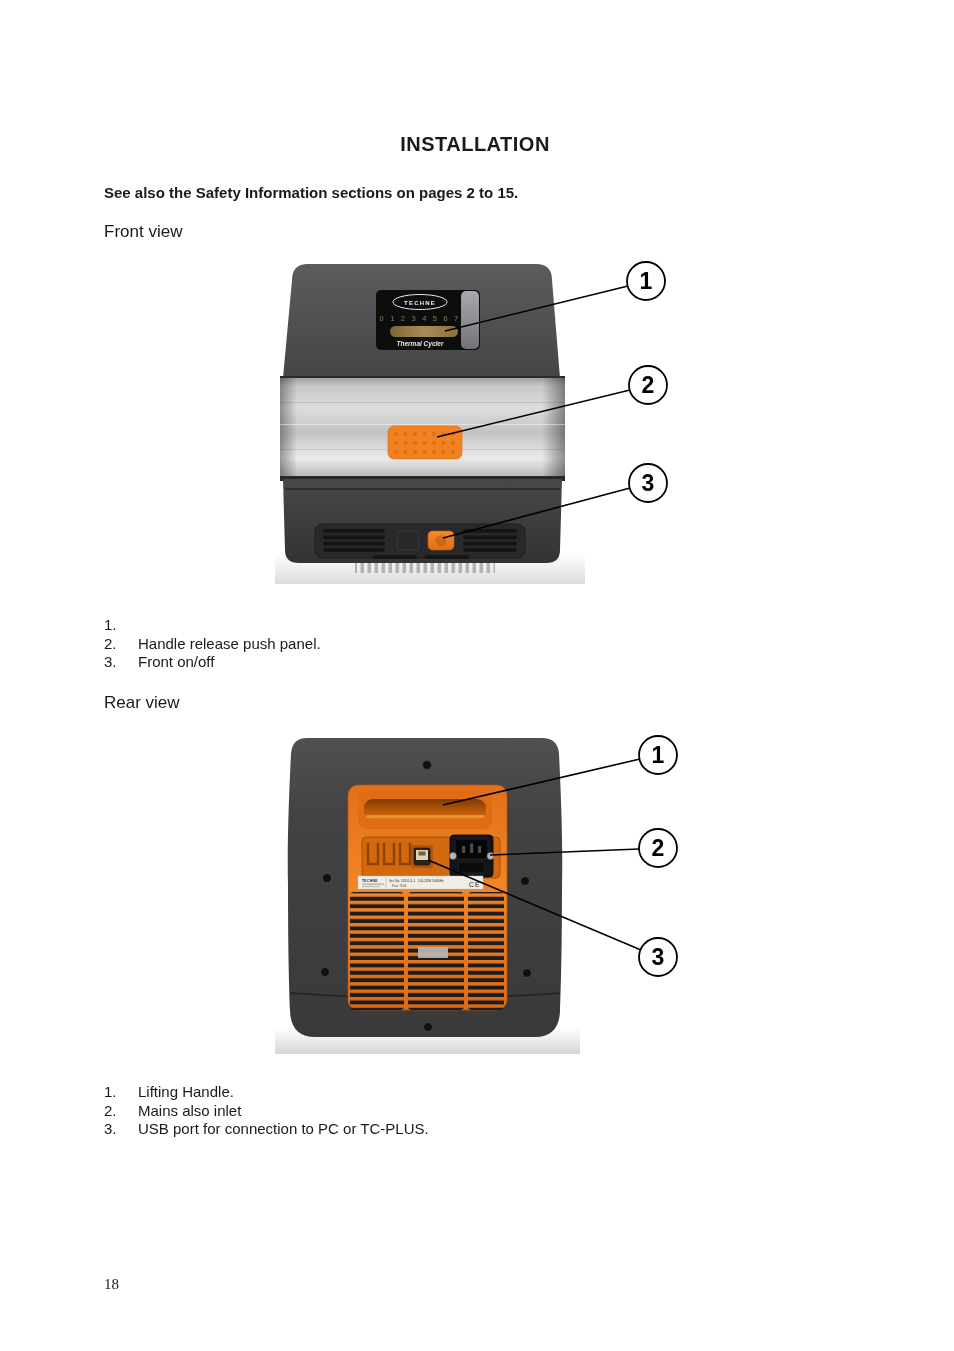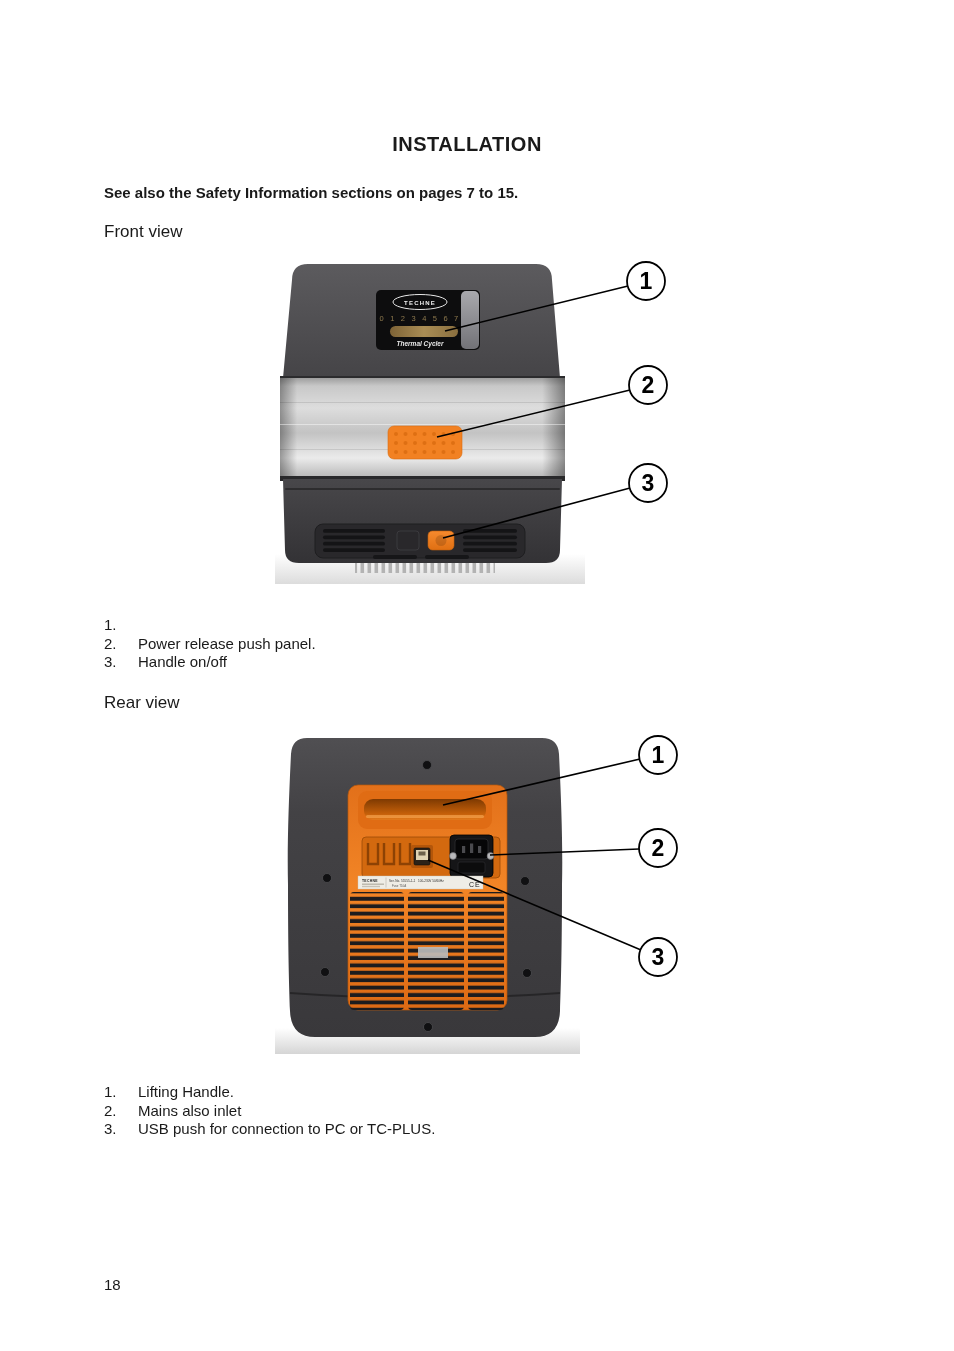--- a/index.html
+++ b/index.html
@@ -2,39 +2,39 @@
 <html><head>
 <meta charset="utf-8">
 <style>
   html,body{margin:0;padding:0;}
   body{
     width:954px;height:1351px;background:#ffffff;position:relative;
     font-family:"Liberation Sans", sans-serif;color:#1a1a1a;overflow:hidden;
   }
   .abs{position:absolute;}
   .page-title{
-    left:104px;top:133px;width:726px;text-align:center;
+    left:112px;top:133px;width:726px;text-align:center;
     font-size:20px;font-weight:bold;letter-spacing:.5px;
   }
   .intro{left:104px;top:184px;font-size:15px;font-weight:bold;}
   .section-heading{left:104px;font-size:17px;font-weight:normal;}
   .list{left:104px;font-size:15px;line-height:18.6px;}
   .list .row{display:flex;}
   .list .marker{width:34px;flex:0 0 34px;}
-  .page-number{left:104px;top:1276px;font-size:15px;}
+  .page-number{left:104px;top:1276px;font-size:15px;font-family:Liberation Serif, serif;}
   svg text{font-family:"Liberation Sans", sans-serif;}
   .co-num{font-size:23px;font-weight:bold;fill:#000;}
   .callout-line{stroke:#000;stroke-width:1.6;fill:none;}
   .callout-circle{fill:#fff;stroke:#000;stroke-width:1.8;}
 </style>
 </head>
 <body>
 
 <div class="abs page-title">INSTALLATION</div>
-<div class="abs intro">See also the Safety Information sections on pages 7 to 15.</div>
+<div class="abs intro">See also the Safety Information sections on pages 2 to 15.</div>
 <div class="abs section-heading" style="top:222px">Front view</div>
 
 <div class="abs" style="left:275px;top:256px">
 <svg width="395" height="332" viewBox="0 0 395 332" xmlns="http://www.w3.org/2000/svg">
   <defs>
     <linearGradient id="gTop" x1="0" y1="0" x2="0" y2="1">
       <stop offset="0" stop-color="#5c5b5e"></stop>
           <stop offset="1" stop-color="#454447"></stop>
     </linearGradient>
     <linearGradient id="gSilver" x1="0" y1="0" x2="0" y2="1">
@@ -176,25 +176,25 @@
   </g>
 </svg>
 </div>
 
 <div class="abs list" style="top:616px">
   <div class="row">
     <span class="marker">1.</span>
   </div>
   <div class="row">
     <span class="marker">2.</span>
-    <span>Power release push panel.</span>
+    <span>Handle release push panel.</span>
   </div>
   <div class="row">
     <span class="marker">3.</span>
-    <span>Handle on/off</span>
+    <span>Front on/off</span>
   </div>
 </div>
 
 <div class="abs section-heading" style="top:693px">Rear view</div>
 
 <div class="abs" style="left:270px;top:725px">
 <svg width="412" height="332" viewBox="0 0 412 332" xmlns="http://www.w3.org/2000/svg">
   <defs>
     <linearGradient id="gBody" x1="0" y1="0" x2="0" y2="1">
       <stop offset="0" stop-color="#504f52"></stop>
@@ -315,17 +315,17 @@
   <div class="row">
     <span class="marker">1.</span>
     <span>Lifting Handle.</span>
   </div>
   <div class="row">
     <span class="marker">2.</span>
     <span>Mains also inlet</span>
   </div>
   <div class="row">
     <span class="marker">3.</span>
-    <span>USB push for connection to PC or TC-PLUS.</span>
+    <span>USB port for connection to PC or TC-PLUS.</span>
   </div>
 </div>
 
 <div class="abs page-number">18</div>
 
 </body></html>

